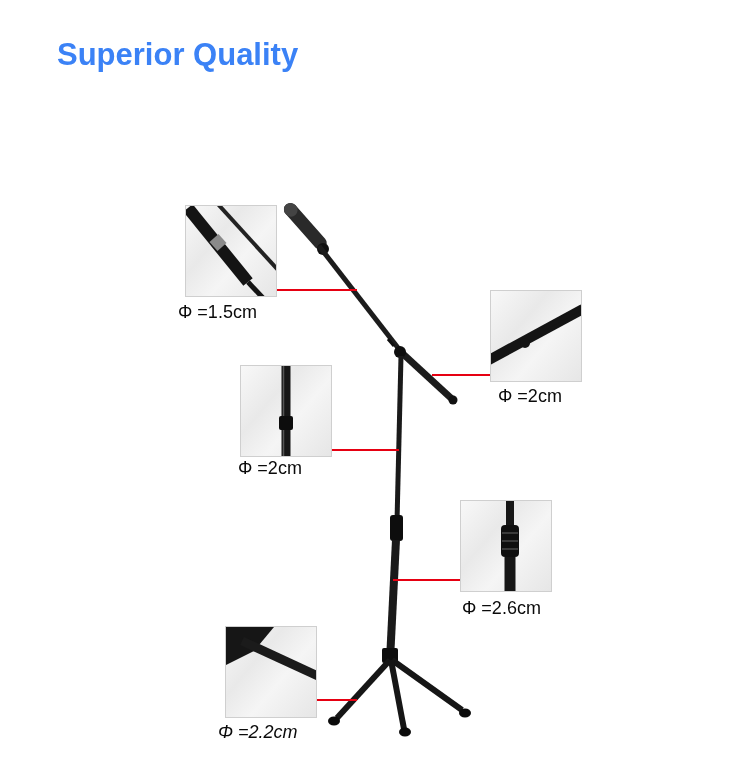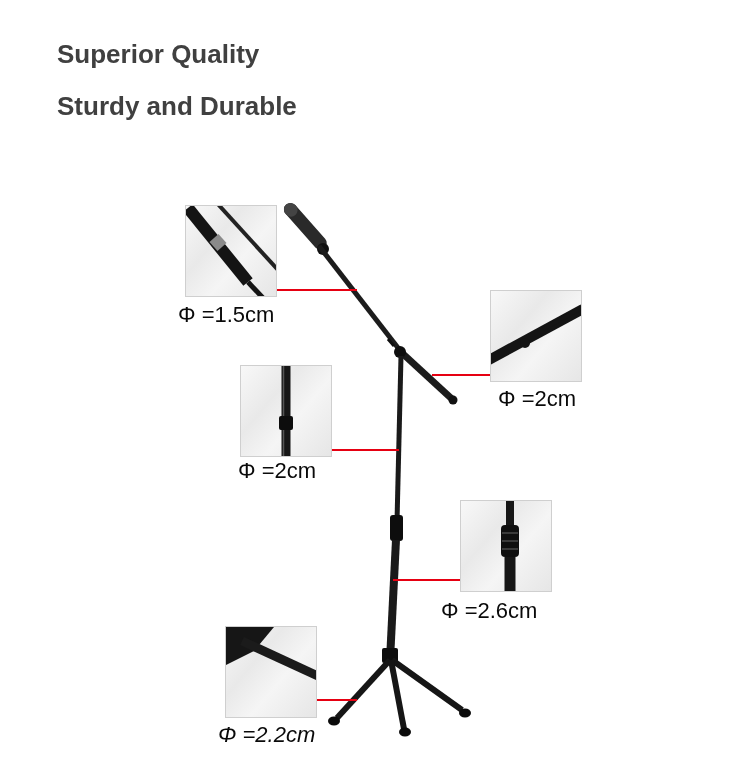--- a/index.html
+++ b/index.html
@@ -1,40 +1,39 @@
 <!DOCTYPE html>
 <html><head>
 <meta charset="utf-8">
 <style>
   html,body{margin:0;padding:0;background:#ffffff;}
   .stage{
     position:relative;width:750px;height:767px;background:#ffffff;overflow:hidden;
     font-family:"Liberation Sans",sans-serif;color:#000;
   }
   .heading{position:absolute;left:57px;top:38px;}
-  .h-line{font-size:26px;font-weight:700;color:#404040;line-height:33px;margin-bottom:19px;white-space:nowrap;}
+  .h-line{font-size:31px;font-weight:700;color:#3b82f6;line-height:33px;margin-bottom:19px;white-space:nowrap;}
   .stand-svg{position:absolute;left:0;top:0;z-index:1;}
   .connector{position:absolute;height:2px;background:#e60012;z-index:2;}
   .inset{
     position:absolute;width:92px;height:92px;box-sizing:border-box;z-index:3;
     border:1px solid #cfcfcf;
     background:linear-gradient(130deg,#f8f8f8 0%,#e9e9e9 35%,#f5f5f5 60%,#e6e6e6 100%);
     overflow:hidden;
   }
   .inset svg{display:block;}
-  .dim-label{position:absolute;z-index:4;font-size:22px;color:#0a0a0a;white-space:nowrap;}
+  .dim-label{position:absolute;z-index:4;font-size:18px;color:#0a0a0a;white-space:nowrap;}
 </style>
 </head>
 <body>
 
 <div class="stage">
 
   <div class="heading">
     <div class="h-line">Superior Quality</div>
-    <div class="h-line">Sturdy and Durable</div>
   </div>
 
   <svg class="stand-svg" width="750" height="767" viewBox="0 0 750 767">
 
     <g transform="translate(306,227) rotate(48.5)">
       <rect x="-30" y="-6.5" width="58" height="13" rx="6.5" fill="#2a2a2a"></rect>
       <rect x="-30" y="-6.5" width="14" height="13" rx="6.5" fill="#444"></rect>
     </g>
 
     <circle cx="323" cy="249" r="6" fill="#111"></circle>
@@ -100,21 +99,21 @@
   <div class="inset" style="left:460px;top:500px;">
     <svg width="90" height="90" viewBox="0 0 90 90">
       <line x1="49" y1="0" x2="49" y2="30" stroke="#161616" stroke-width="8"></line>
       <rect x="40" y="24" width="18" height="32" rx="4" fill="#0f0f0f"></rect>
       <line x1="41" y1="32" x2="57" y2="32" stroke="#4a4a4a" stroke-width="1.5"></line>
       <line x1="41" y1="40" x2="57" y2="40" stroke="#4a4a4a" stroke-width="1.5"></line>
       <line x1="41" y1="48" x2="57" y2="48" stroke="#4a4a4a" stroke-width="1.5"></line>
       <line x1="49" y1="56" x2="49" y2="90" stroke="#161616" stroke-width="11"></line>
     </svg>
   </div>
-  <div class="dim-label" style="left:441px;top:598px;">Φ =2.6cm</div>
+  <div class="dim-label" style="left:462px;top:598px;">Φ =2.6cm</div>
 
   <div class="inset" style="left:225px;top:626px;">
     <svg width="90" height="90" viewBox="0 0 90 90">
       <polygon points="0,0 48,0 28,24 0,38" fill="#161616"></polygon>
       <line x1="16" y1="14" x2="94" y2="50" stroke="#1b1b1b" stroke-width="9"></line>
     </svg>
   </div>
   <div class="dim-label" style="left:218px;top:722px;font-style:italic;">Φ =2.2cm</div>
 
 </div>

